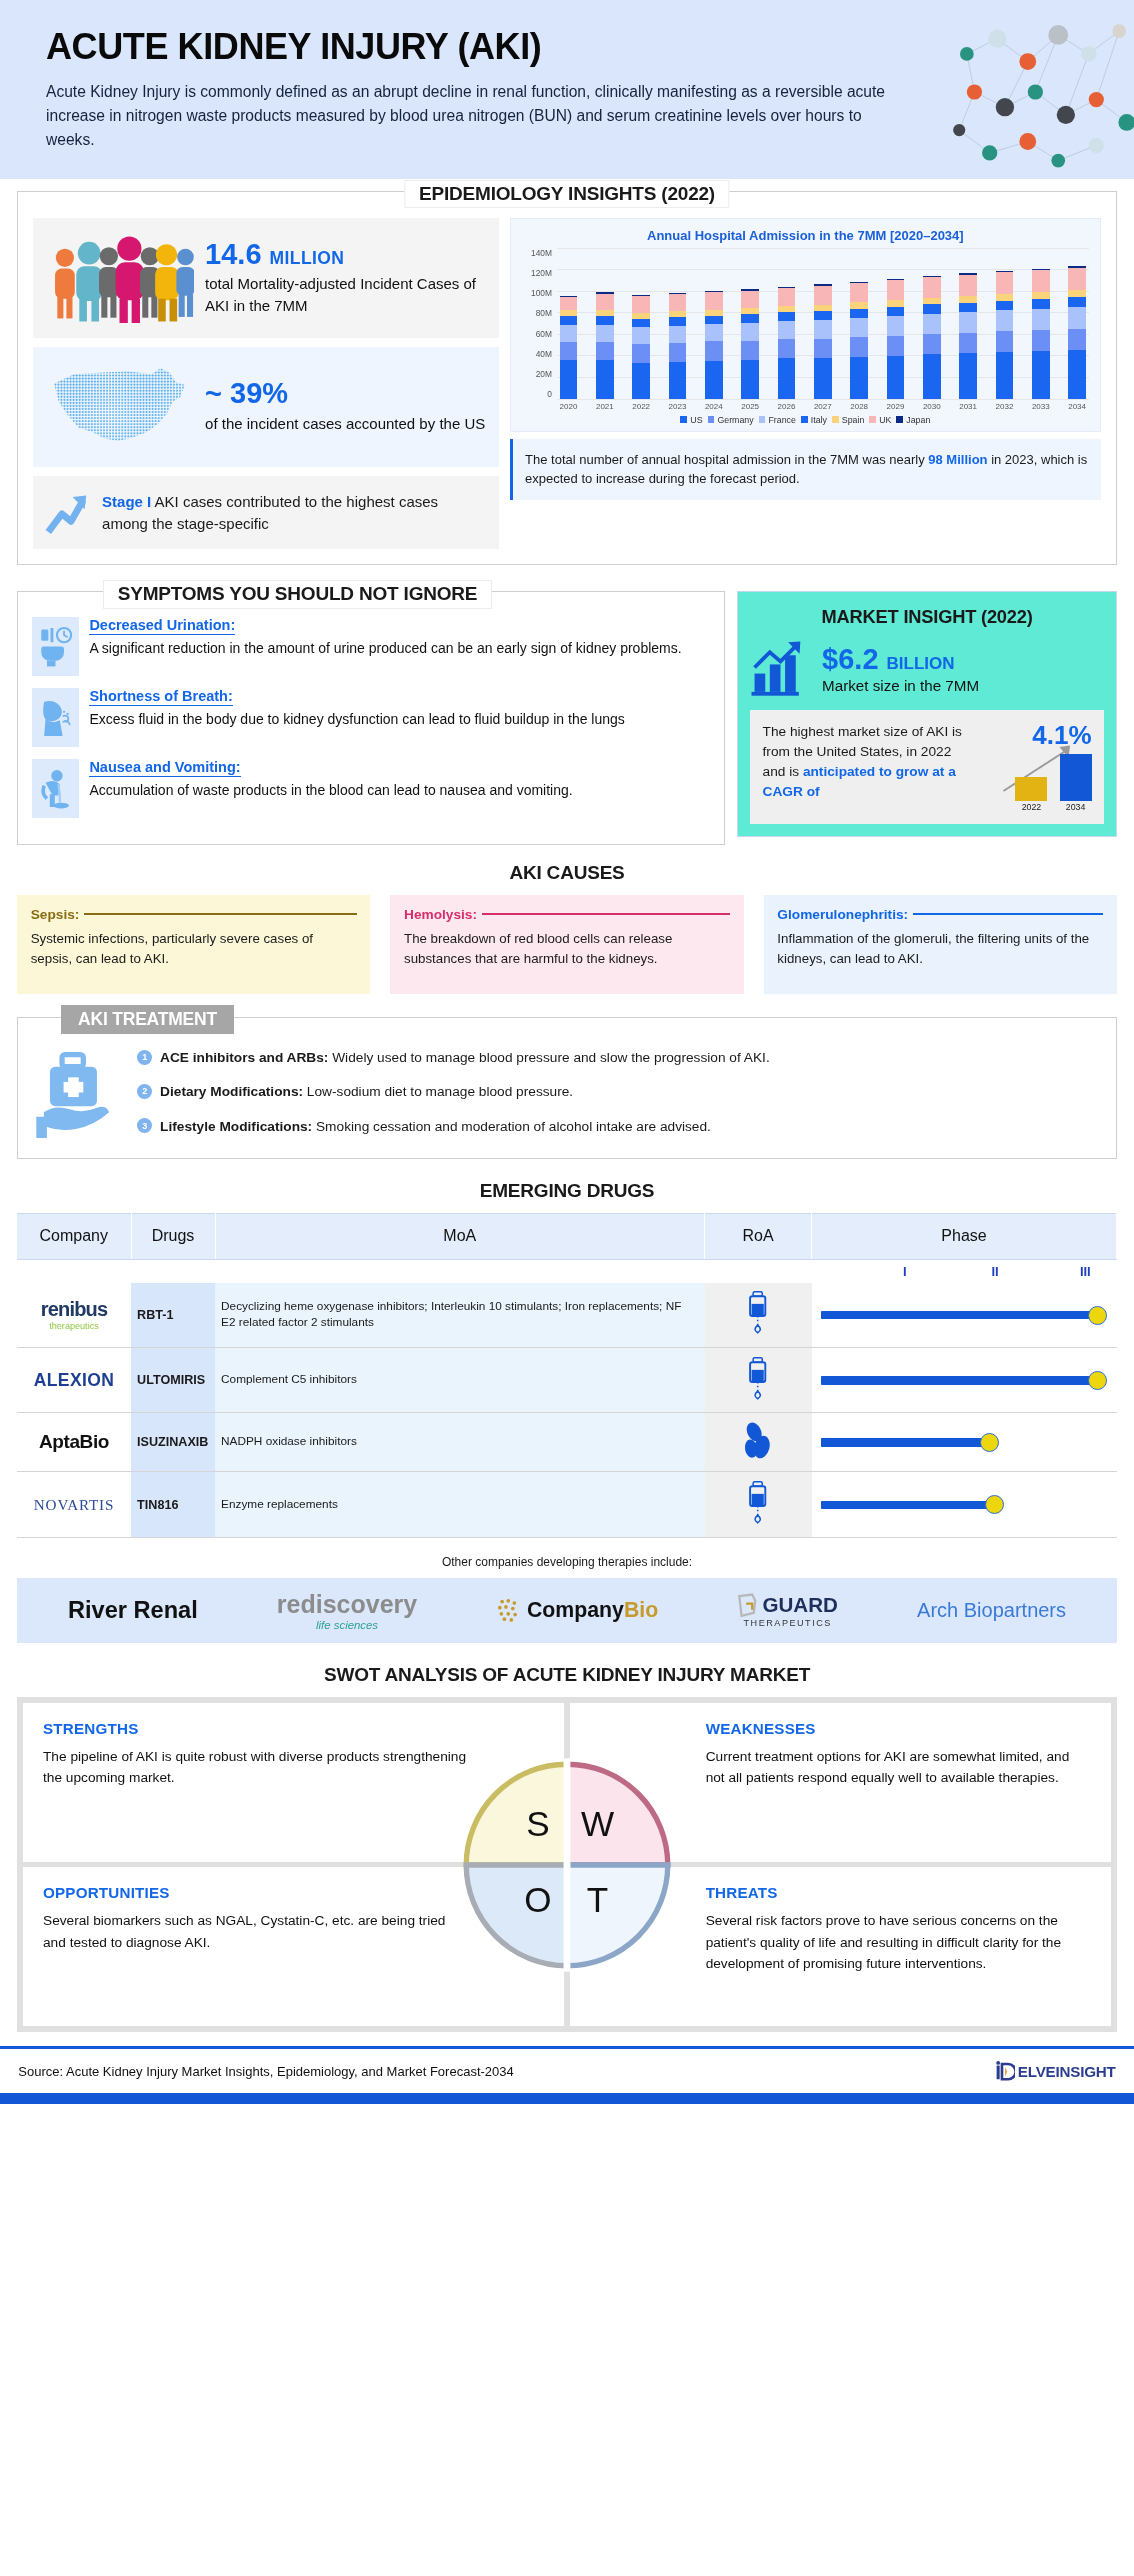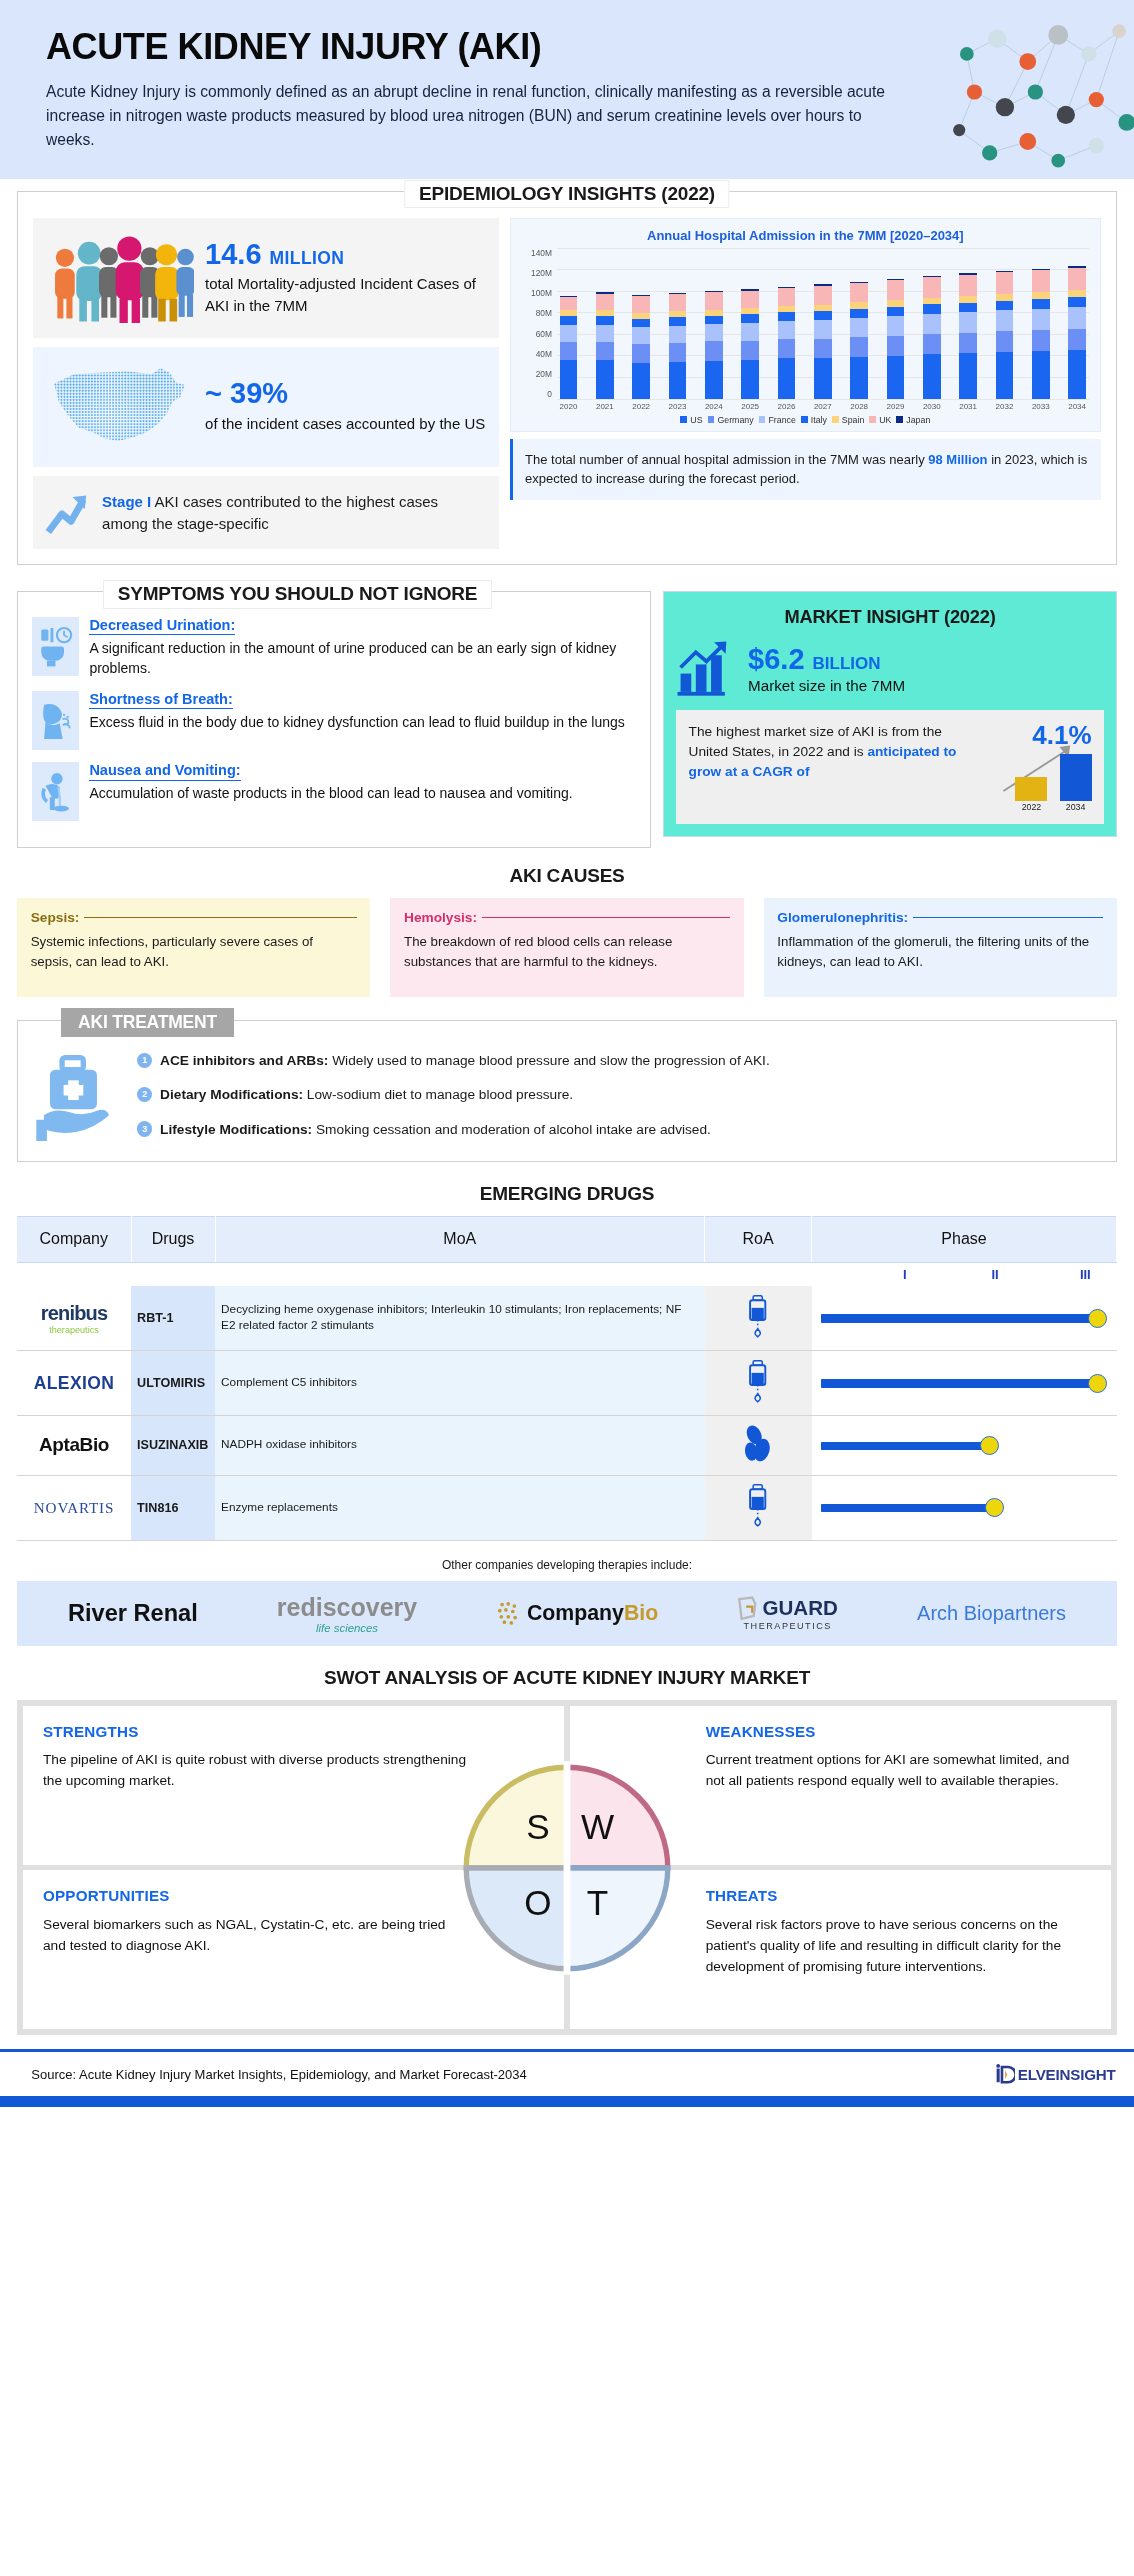--- a/index.html
+++ b/index.html
@@ -130,21 +130,21 @@
   .swatch { width: 6.9px; height: 6.9px; display: inline-block; }
 
   .note-card {
     background: #eff5fe; border-left: 3.8px solid #1266e8;
     padding: 10.7px 12.2px; font-size: 13px; line-height: 1.5;
   }
   .note-card b { color: #1266e8; }
 
   
   .sym-mkt { display: flex; gap: 12.2px; padding: 0 17px; margin-top: 26px; align-items: flex-start; }
-  .symptoms { width: 634px; position: relative; border: 0.8px solid #cfcfcf; padding: 24.4px 13.7px 13.7px 13.7px; background: #fff; }
+  .symptoms { width: 708px; position: relative; border: 0.8px solid #cfcfcf; padding: 24.4px 13.7px 13.7px 13.7px; background: #fff; }
   .sym-row { display: flex; gap: 10.7px; margin-bottom: 12.2px; }
   .sym-icon { width: 47px; height: 59px; background: #ddeafc; flex: none; display: flex; align-items: center; justify-content: center; }
   .sym-head { font-size: 14.5px; font-weight: 700; color: #1266e8; border-bottom: 1.5px solid #1266e8; display: inline-block; padding-bottom: 1.5px; margin-bottom: 3.8px; }
   .sym-body { font-size: 14px; line-height: 1.42; color: #111; }
 
   .market { flex: 1; background: #5eead4; padding: 13.7px 12.2px 12.2px 12.2px; border: 0.8px solid #c4d7f5; }
   .mkt-title { text-align: center; font-size: 18.3px; font-weight: 700; margin-bottom: 12.2px; letter-spacing: -0.2px; }
   .mkt-stat { display: flex; align-items: center; gap: 10.7px; margin-bottom: 12.2px; }
   .mkt-num { font-size: 29px; font-weight: 700; color: #1266e8; line-height: 1; }
   .mkt-num .unit { font-size: 17px; }
@@ -202,21 +202,21 @@
   .swot-grid { display: grid; grid-template-columns: 1fr 1fr; gap: 5.3px; position: relative; }
   .swot-cell { background: #fff; padding: 17px 20px; min-height: 159px; }
   .swot-head { font-size: 15.2px; font-weight: 700; color: #1266e8; margin-bottom: 9.1px; letter-spacing: 0.2px; }
   .swot-body { font-size: 13.7px; line-height: 1.55; color: #111; max-width: 427px; }
   .swot-cell.right .swot-head, .swot-cell.right .swot-body { margin-left: 116px; }
   .swot-center { position: absolute; left: 50%; top: 50%; transform: translate(-50%, -50%); width: 229px; height: 229px; pointer-events: none; }
 
   
   .footer-rule { height: 3px; background: #1157d6; margin: 13.7px 0 0 0; }
   .footer { display: flex; align-items: center; justify-content: space-between; padding: 12.2px 18.3px 10.7px 18.3px; }
-  .footer .src { font-size: 13px; color: #111; margin-left: 13px; }
+  .footer .src { font-size: 13px; color: #111; }
   .footer-bottom { height: 10.7px; background: #1157d6; }
   .di-logo { display: flex; align-items: center; gap: 2.3px; }
   .di-text { font-size: 15.2px; font-weight: 700; color: #2b3c8f; letter-spacing: -0.2px; }
 </style>
 </head>
 <body>
 
 <div class="page">
 
   <div class="header">

